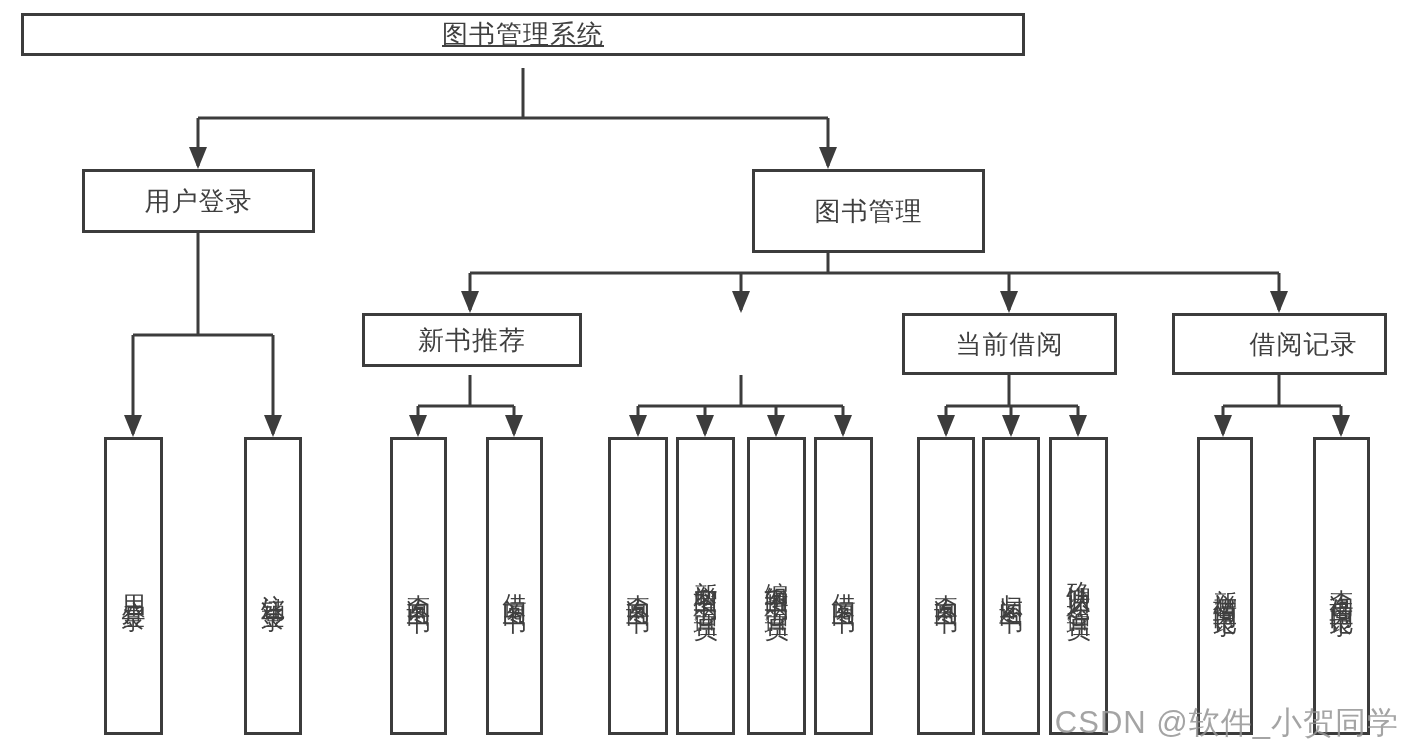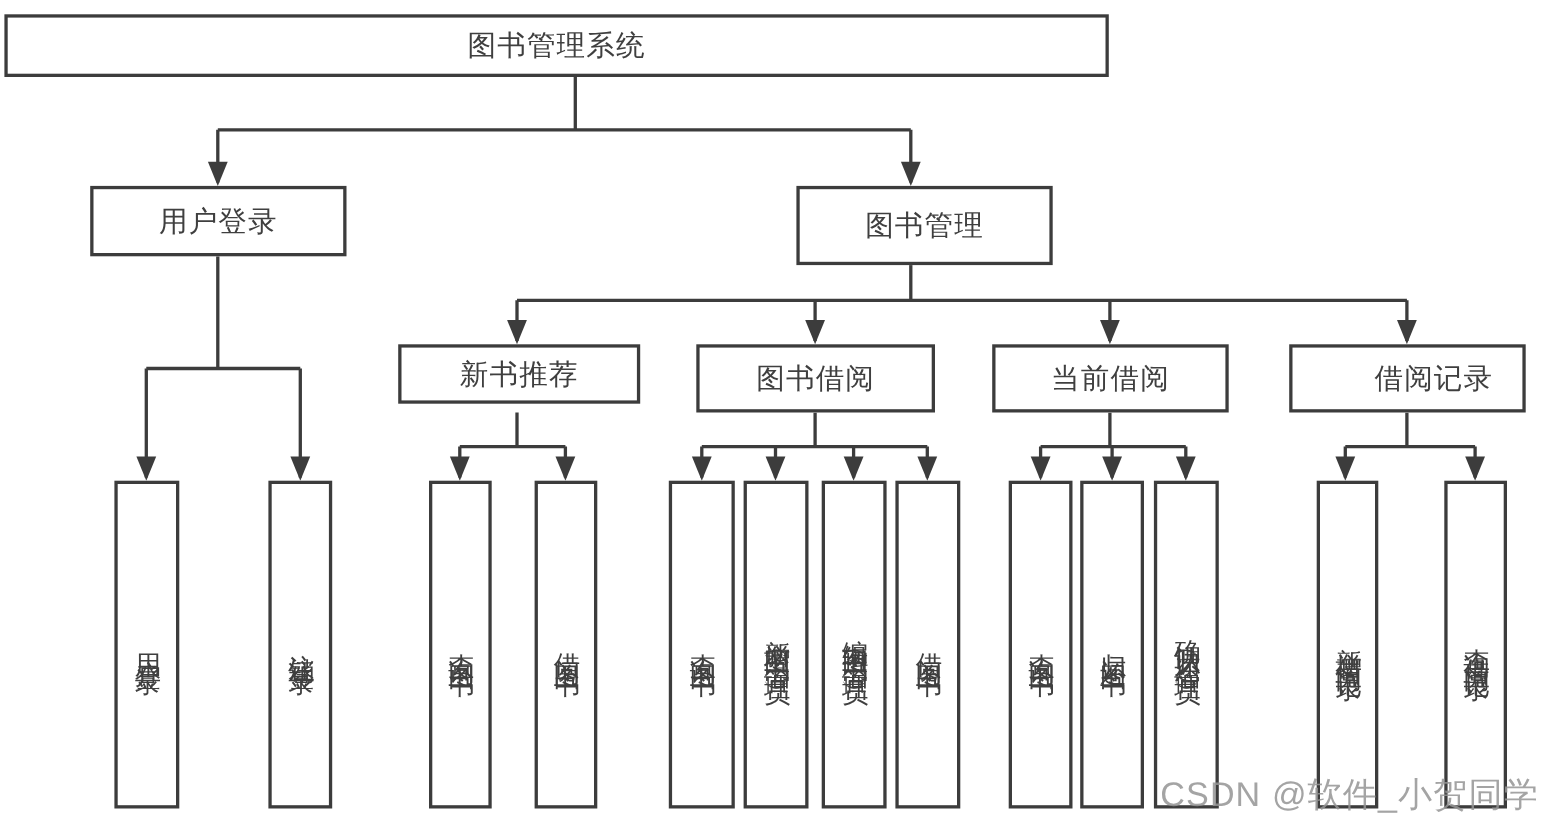--- a/index.html
+++ b/index.html
@@ -23,23 +23,23 @@
   .leaf span{
     writing-mode:vertical-rl;
     text-orientation:mixed;
     font-size:24px;
     letter-spacing:0.22em;
     line-height:1;
     white-space:nowrap;
     color:#3f3f3f;
   }
   
-  .n-root{left:4px;top:13px;width:1004px;height:57px;}
+  .n-root{left:21px;top:13px;width:1004px;height:43px;text-decoration:underline;}
   .n-l2a{left:82px;top:169px;width:233px;height:64px;}
-  .n-l2b{left:724px;top:169px;width:233px;height:72px;}
+  .n-l2b{left:752px;top:169px;width:233px;height:84px;}
   .n-g0{left:362px;top:313px;width:220px;height:54px;}
   .n-g1{left:633px;top:313px;width:217px;height:62px;}
   .n-g2{left:902px;top:313px;width:215px;height:62px;}
   .n-g3{left:1172px;top:313px;width:215px;height:62px;padding-left:48px;}
   .leaf{top:437px;height:298px;}
   .n-f0{left:104px;width:59px;}
   .n-f1{left:244px;width:58px;}
   .n-f2{left:390px;width:57px;}
   .n-f3{left:486px;width:57px;}
   .n-f4{left:608px;width:60px;}
@@ -106,23 +106,20 @@
   <div class="node n-l2a">
     <span class="h-label">用户登录</span>
   </div>
   <div class="node n-l2b">
     <span class="h-label">图书管理</span>
   </div>
 
   <div class="node n-g0">
     <span class="h-label">新书推荐</span>
   </div>
-  <div class="node n-g1">
-    <span class="h-label">图书借阅</span>
-  </div>
   <div class="node n-g2">
     <span class="h-label">当前借阅</span>
   </div>
   <div class="node n-g3">
     <span class="h-label">借阅记录</span>
   </div>
 
   <div class="node leaf n-f0">
     <span>用户登录</span>
   </div>

